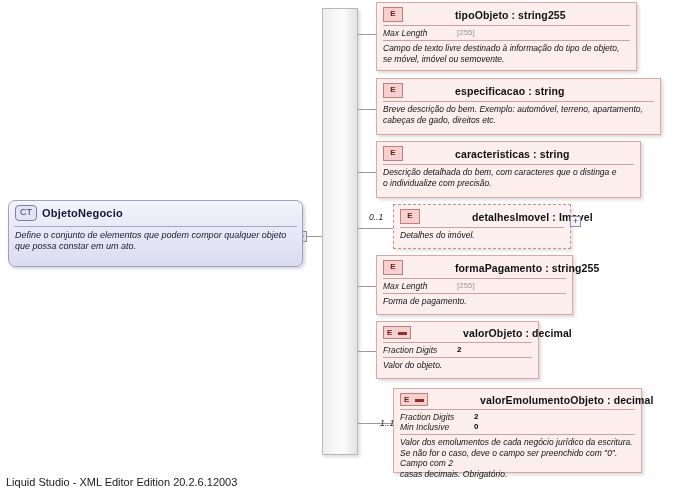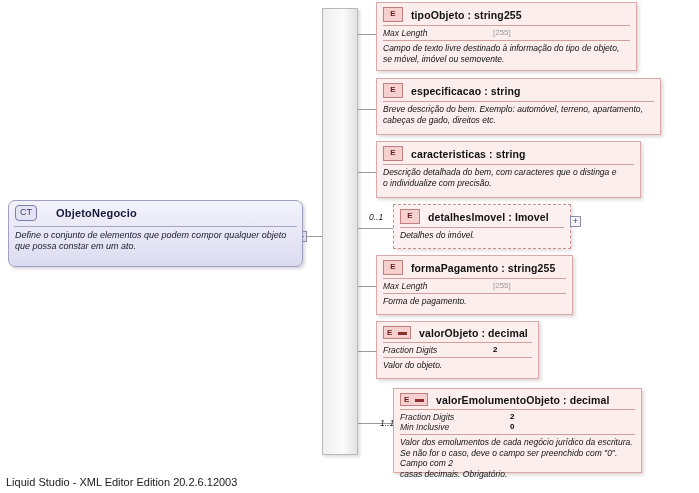--- a/index.html
+++ b/index.html
@@ -52,21 +52,21 @@
     width: 20px; height: 14px;
     border: 1px solid #7d7daa;
     border-radius: 4px;
     background: #e3e3f3;
     color: #3d3d6b;
     font-size: 9px;
     font-weight: normal;
     line-height: 13px;
     text-align: center;
     letter-spacing: 0px;
-    margin-right: 19px;
+    margin-right: 5px;
     flex: 0 0 auto;
   }
   .ct-title {
     font-size: 11px;
     font-weight: bold;
     color: #16163a;
     letter-spacing: 0.2px;
   }
   .ct-rule {
     height: 1px;
@@ -160,35 +160,35 @@
     width: 9px;
     height: 3px;
     background: #8d2f2f;
   }
   .el-title {
     font-size: 10.5px;
     font-weight: bold;
     color: #111111;
     letter-spacing: 0.1px;
     white-space: nowrap;
+    margin-left: 44px;
   }
   .el-rule {
     height: 1px;
     background: #d0a0a0;
     margin: 0 6px;
   }
   .facets {
     padding: 2px 6px 2px 6px;
   }
   .facet {
     display: flex;
     font-size: 8.5px;
     line-height: 10px;
     white-space: nowrap;
-    gap: 36px;
   }
   .facet-name {
     font-style: italic;
     color: #1b1b1b;
     min-width: 74px;
   }
   .facet-val {
     color: #000000;
     font-weight: bold;
     font-size: 8px;

